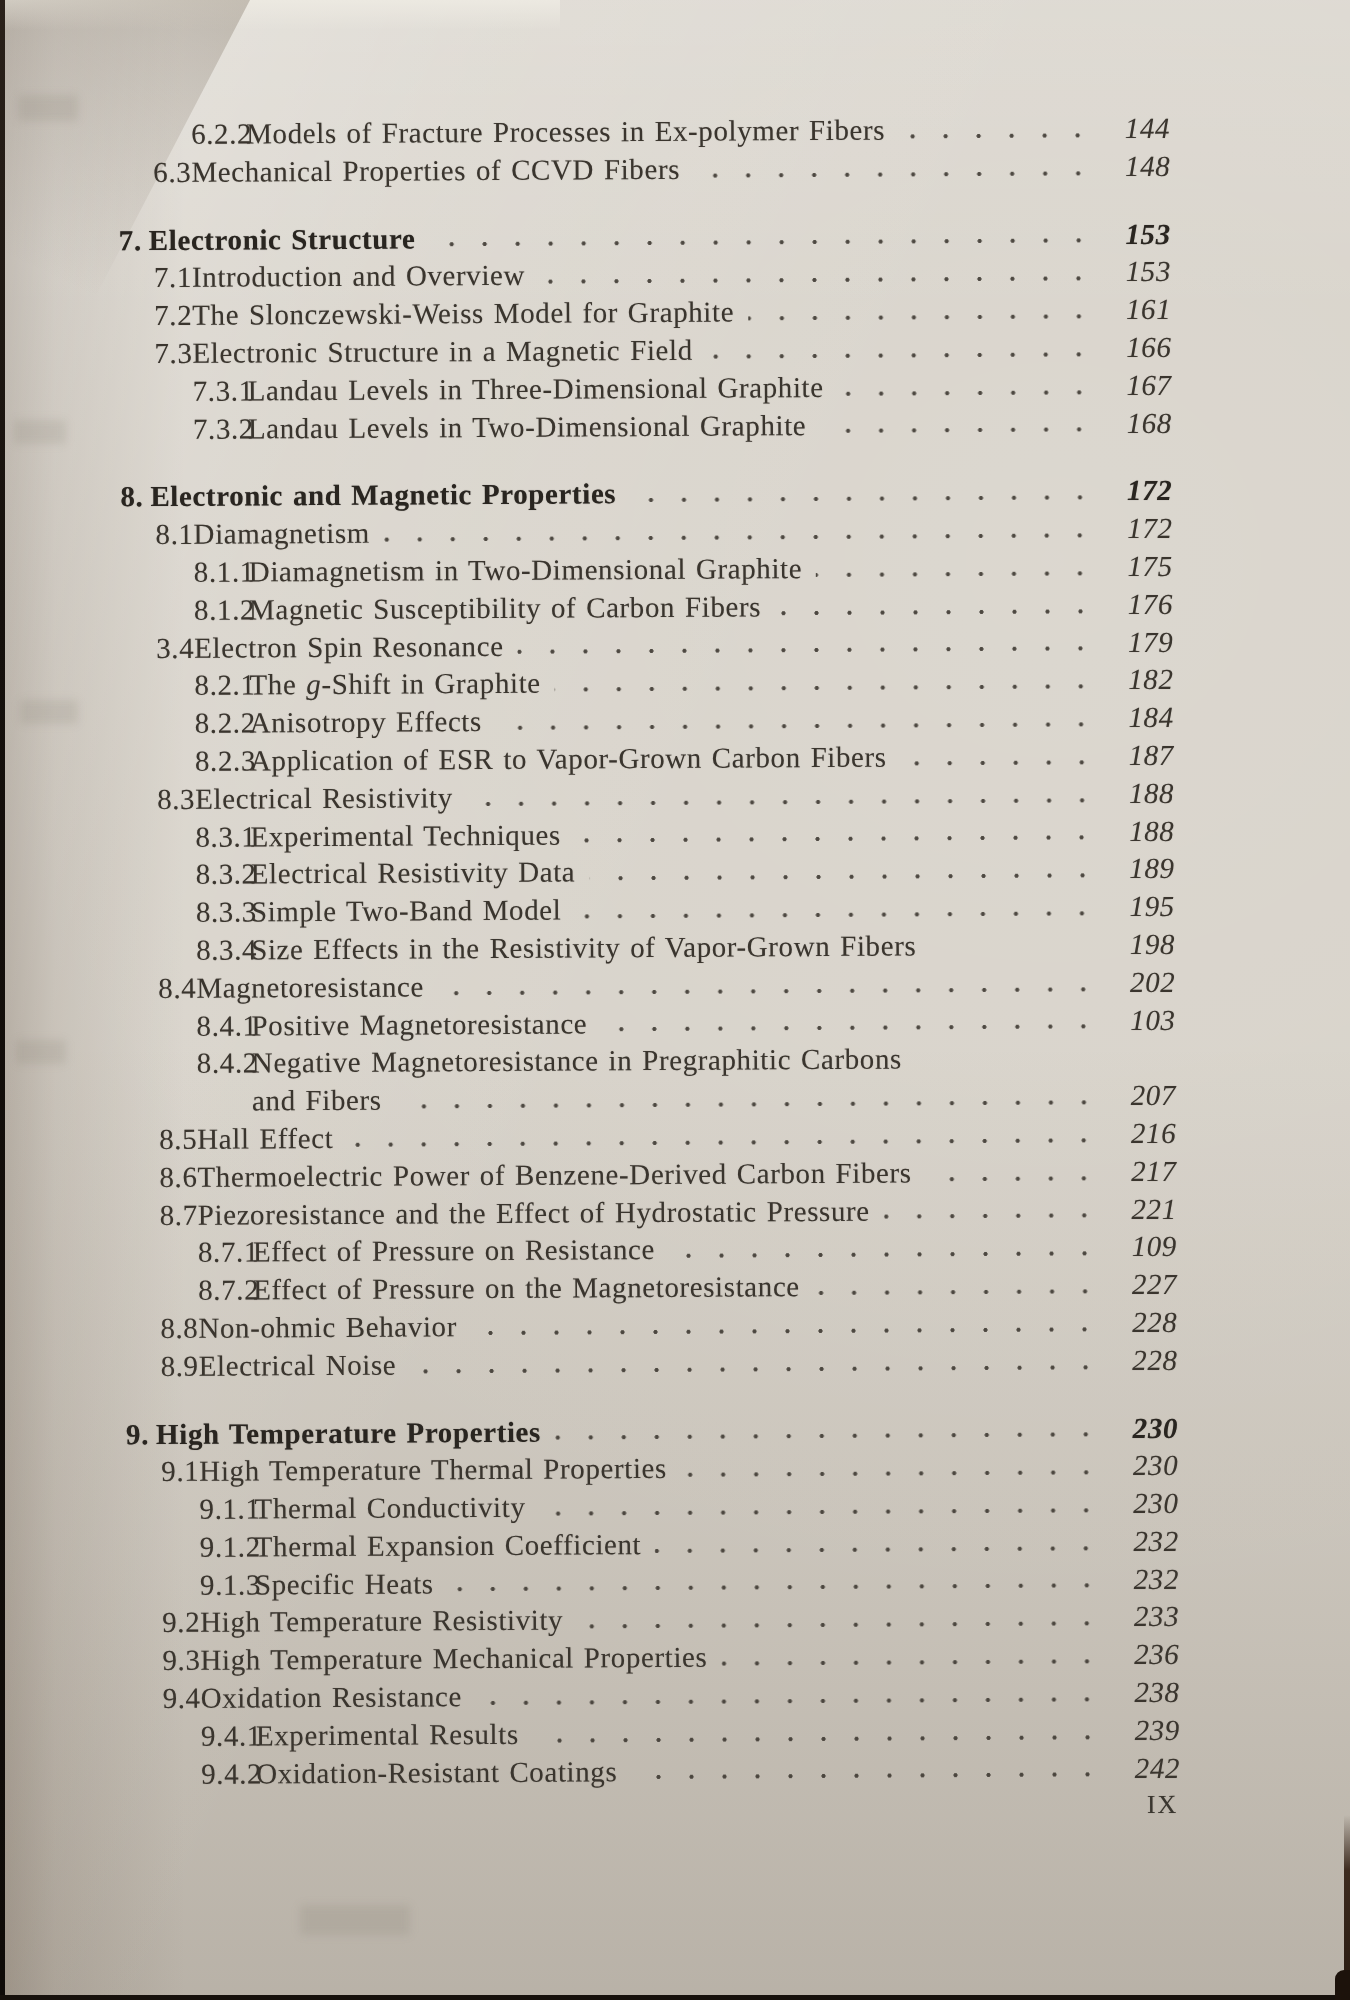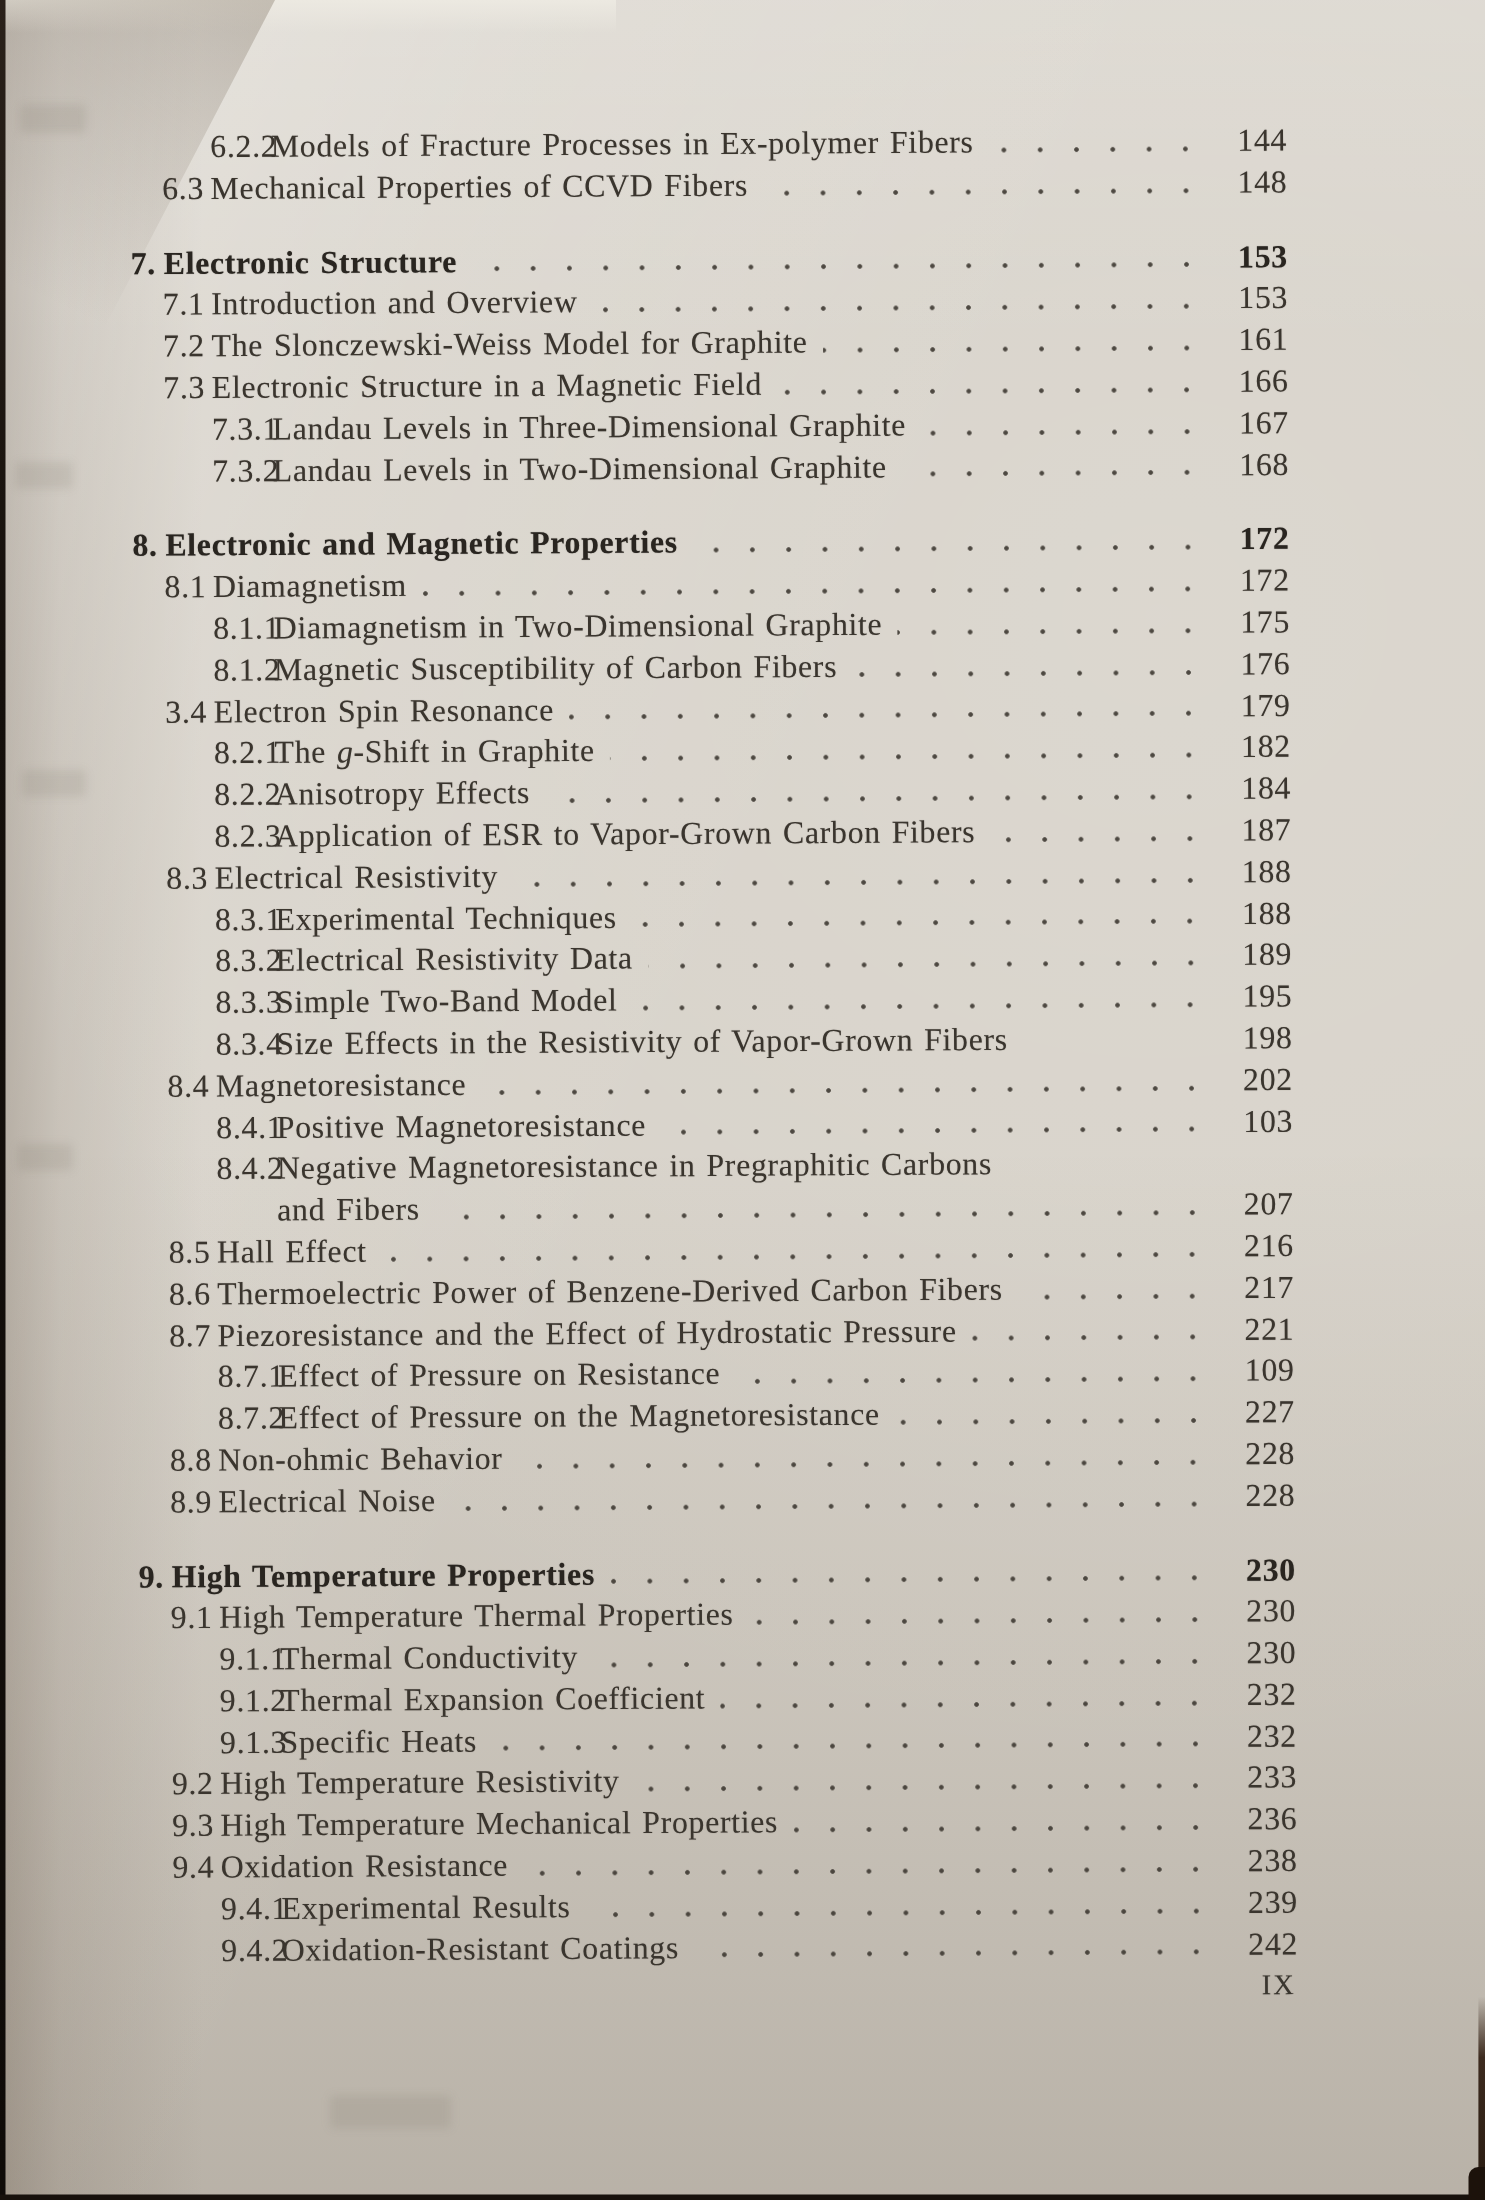--- a/index.html
+++ b/index.html
@@ -45,26 +45,26 @@
   }
   .row{display:flex;align-items:baseline;height:37.8px;line-height:37.8px;}
   .row .num{flex:none;}
   .row .title{flex:none;white-space:nowrap;}
   .row .leader{
     flex:1 1 auto;min-width:0;align-self:stretch;margin:0 20px 0 14px;
     background-image:radial-gradient(circle, rgba(62,57,50,0.9) 1.7px, rgba(62,57,50,0) 2.5px);
     background-size:33px 10px;background-repeat:repeat-x;
     background-position:right 0 bottom 8px;
   }
-  .row .page{flex:none;width:56px;text-align:right;}
+  .row .page{flex:none;width:56px;text-align:right;font-style:italic;}
   .row.no-leader .leader{background:none;}
   .row.bold{font-weight:bold;color:#292520;text-shadow:0 0 1px rgba(41,37,32,0.45);}
   .row.chapter-gap{margin-top:30px;}
   .lvl1{padding-left:0;}   .lvl1 .num{width:30px;}
-  .lvl2{padding-left:29px;} .lvl2 .num{width:44px;}
+  .lvl2{padding-left:29px;} .lvl2 .num{width:44px;text-align:right;}
   .lvl3{padding-left:73px;} .lvl3 .num{width:55px;}
   .lvl4{padding-left:128px;}
   .footer-row{margin-top:3px;text-align:right;font-size:26px;letter-spacing:2px;
     color:#3a362f;padding-right:2px;}
 </style>
 </head>
 <body>
 
 <div class="photo">
   <div class="paper"></div>

